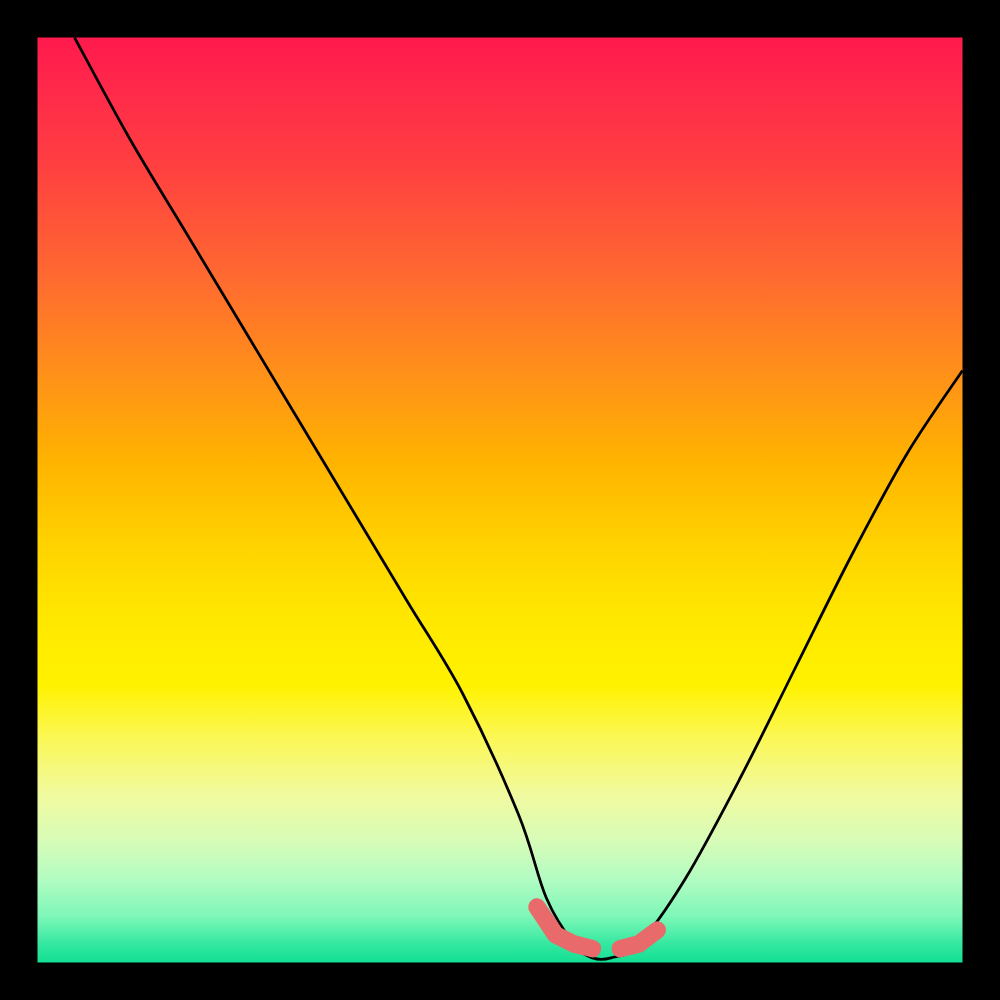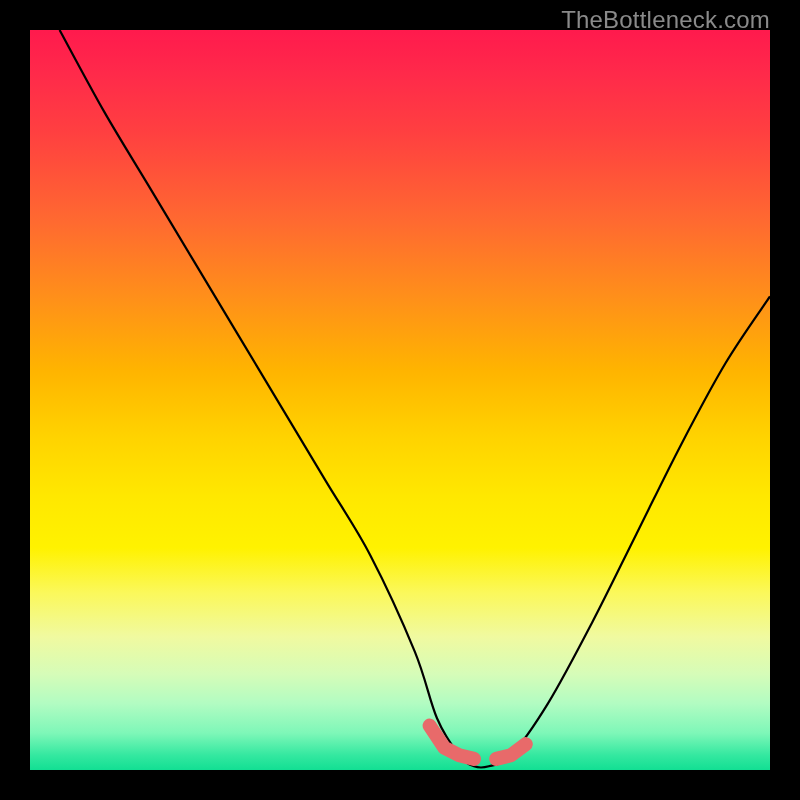--- a/index.html
+++ b/index.html
@@ -58,21 +58,20 @@
     top: 0;
     width: 740px;
     height: 740px;
     overflow: visible;
   }
 </style>
 </head>
 <body>
 
 <div class="frame">
-  <div class="watermark">TheBottleneck.com</div>
   <div class="plot-area">
     <svg class="curve" viewBox="0 0 740 740">
       <path id="curve-path" fill="none" stroke="#000000" stroke-width="2.2" d="M 29.6 0 C 37.0 13.6, 59.2 55.5, 74.0 81.4 C 88.8 107.3, 103.6 130.7, 118.4 155.4 C 133.2 180.1, 148.0 204.7, 162.8 229.4 C 177.6 254.1, 192.4 278.7, 207.2 303.4 C 222.0 328.1, 236.8 352.7, 251.6 377.4 C 266.4 402.1, 281.2 426.7, 296.0 451.4 C 310.8 476.1, 325.6 497.0, 340.4 525.4 C 355.2 553.8, 373.7 594.5, 384.8 621.6 C 395.9 648.7, 399.6 670.9, 407.0 688.2 C 414.4 705.5, 423.0 717.2, 429.2 725.2 C 435.4 733.2, 439.1 734.4, 444.0 736.3 C 448.9 738.1, 452.6 738.1, 458.8 736.3 C 465.0 734.4, 471.1 735.7, 481.0 725.2 C 490.9 714.7, 504.4 695.6, 518.0 673.4 C 531.6 651.2, 547.6 620.4, 562.4 592.0 C 577.2 563.6, 592.0 532.8, 606.8 503.2 C 621.6 473.6, 636.4 442.8, 651.2 414.4 C 666.0 386.0, 680.8 357.7, 695.6 333.0 C 710.4 308.3, 732.6 277.5, 740.0 266.4"></path>
       <g id="markers-group">
           <path d="M 399.6 695.6 L 414.40000000000003 717.8 L 429.2 725.2 L 444 728.9" fill="none" stroke="#e86a6a" stroke-width="14" stroke-linecap="round" stroke-linejoin="round"></path>
           <path d="M 466.2 728.9 L 481 725.2 L 495.8 714.1" fill="none" stroke="#e86a6a" stroke-width="14" stroke-linecap="round" stroke-linejoin="round"></path>
         </g>
     </svg>
   </div>
 </div>

